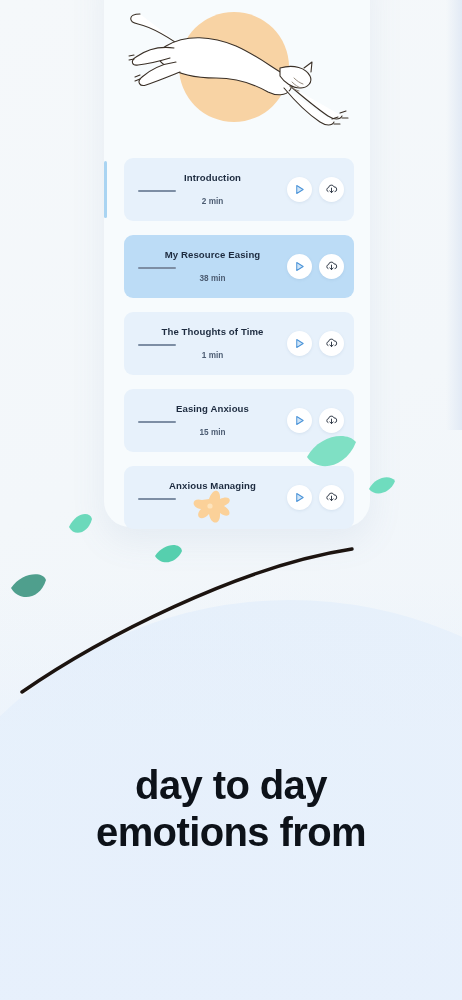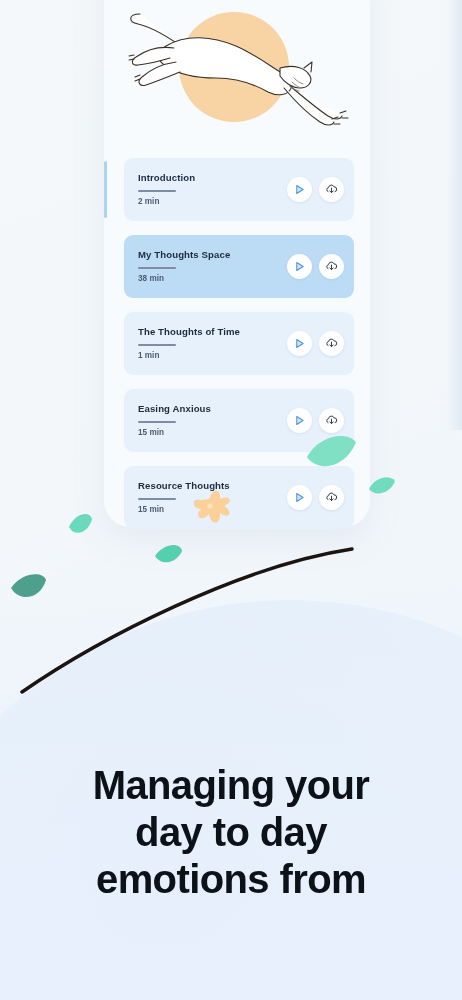--- a/index.html
+++ b/index.html
@@ -77,20 +77,21 @@
     position: absolute;
     left: 104px;
     top: 158px;
     width: 266px;
   }
 
   .track-row {
     position: relative;
     height: 63px;
     margin-bottom: 14px;
+    text-align: center;
   }
 
   .track-accent {
     position: absolute;
     left: 0;
     top: 3px;
     width: 3px;
     height: 57px;
     border-radius: 2px;
     background: #a9d4f2;
@@ -260,21 +261,21 @@
               </svg>
           </span>
         </div>
       </div>
     </div>
   </div>
 
   <div class="track-row">
     <div class="track-card selected">
       <div class="track-meta">
-        <div class="track-title">My Thoughts Space</div>
+        <div class="track-title">My Resource Easing</div>
         <div class="track-rule"></div>
         <div class="track-duration">38 min</div>
       </div>
       <div class="track-actions">
         <div class="round-btn">
           <span>
             <svg width="11" height="11" viewBox="0 0 12 12">
                 <path d="M3 1.6 L10 6 L3 10.4 Z" fill="#cfe4f7" stroke="#4a93d8" stroke-width="1.1" stroke-linejoin="round"></path>
               </svg>
           </span>
@@ -341,21 +342,21 @@
               </svg>
           </span>
         </div>
       </div>
     </div>
   </div>
 
   <div class="track-row">
     <div class="track-card">
       <div class="track-meta">
-        <div class="track-title">Resource Thoughts</div>
+        <div class="track-title">Anxious Managing</div>
         <div class="track-rule"></div>
         <div class="track-duration">15 min</div>
       </div>
       <div class="track-actions">
         <div class="round-btn">
           <span>
             <svg width="11" height="11" viewBox="0 0 12 12">
                 <path d="M3 1.6 L10 6 L3 10.4 Z" fill="#cfe4f7" stroke="#4a93d8" stroke-width="1.1" stroke-linejoin="round"></path>
               </svg>
           </span>
@@ -408,16 +409,15 @@
       <circle cx="210" cy="506" r="2.6" fill="#fde4bd"></circle>
     </g>
 
     <g>
       <path d="M22 692 C100 638 240 566 352 549" fill="none" stroke="#1c1410" stroke-width="3.4" stroke-linecap="round"></path>
     </g>
   </svg>
 </div>
 
 <div class="headline">
-  <div>Managing your</div>
   <div>day to day</div>
   <div>emotions from</div>
 </div>
 
 </body></html>

